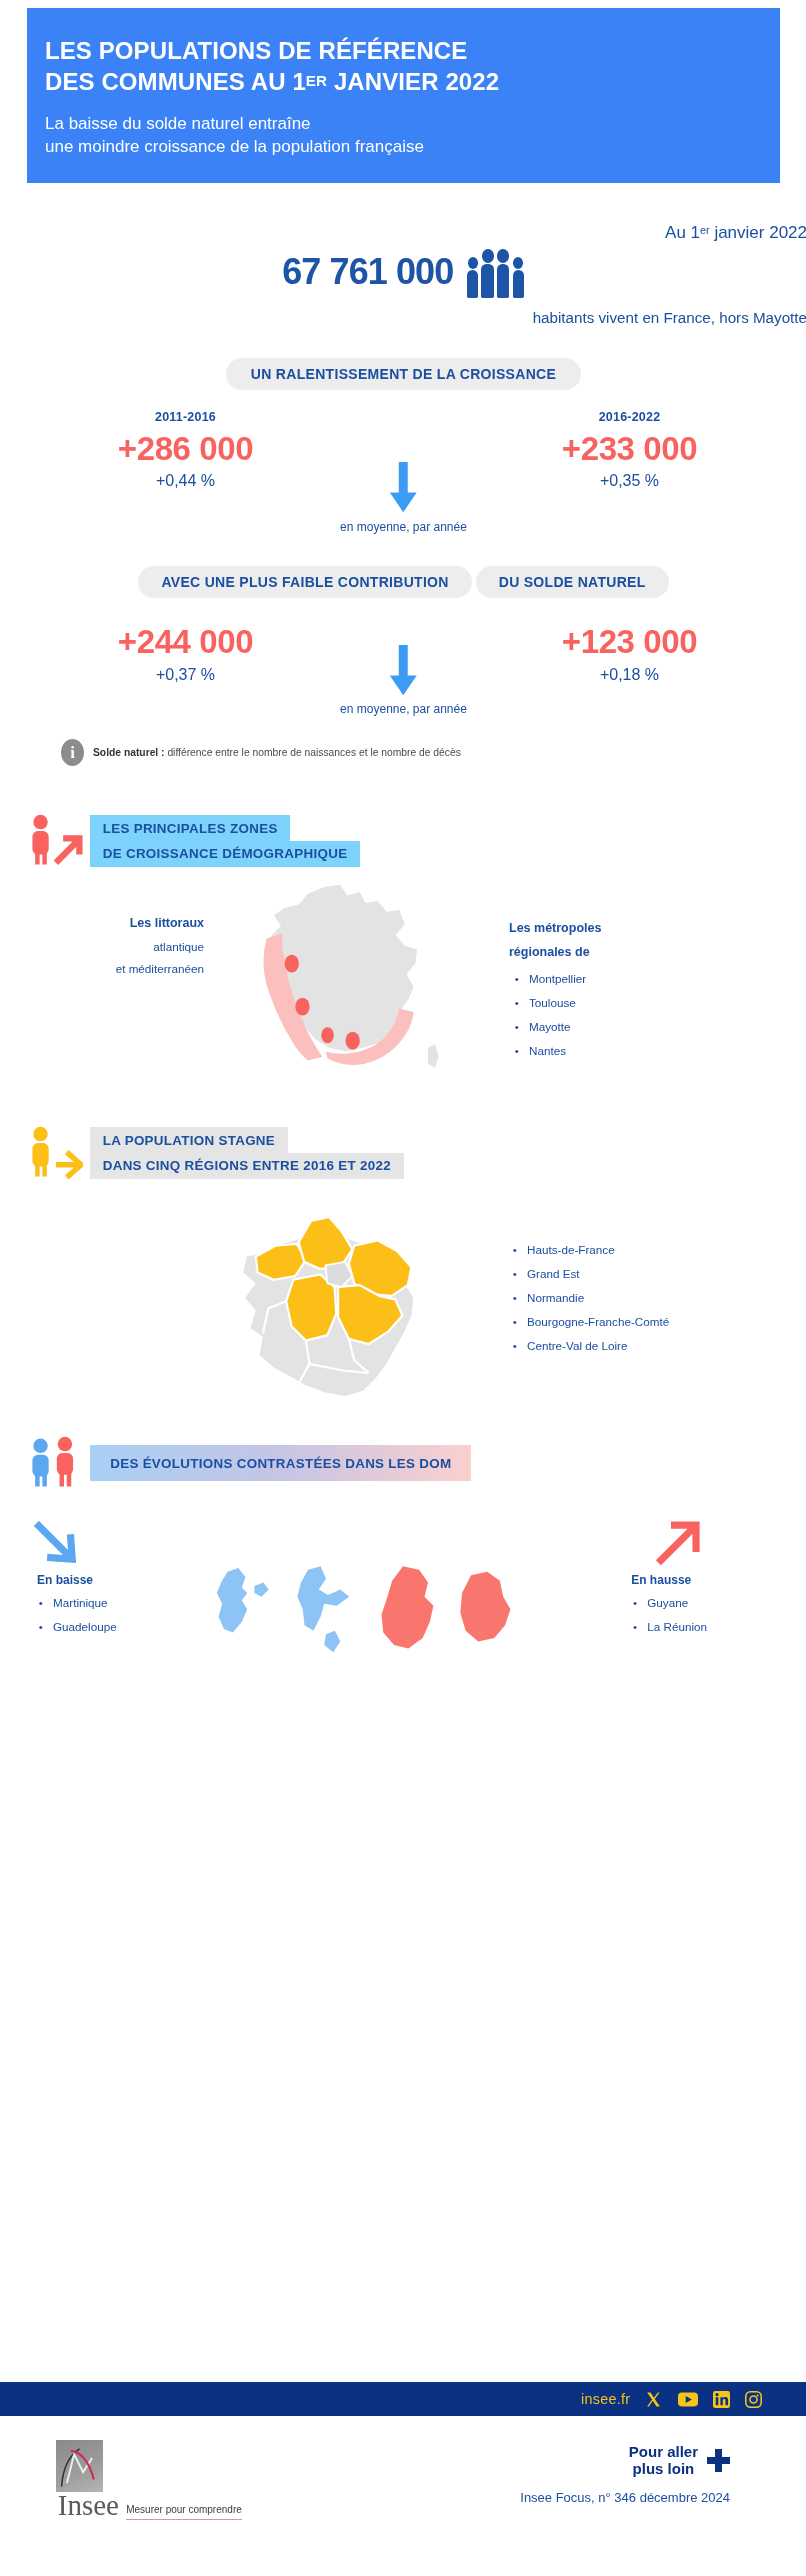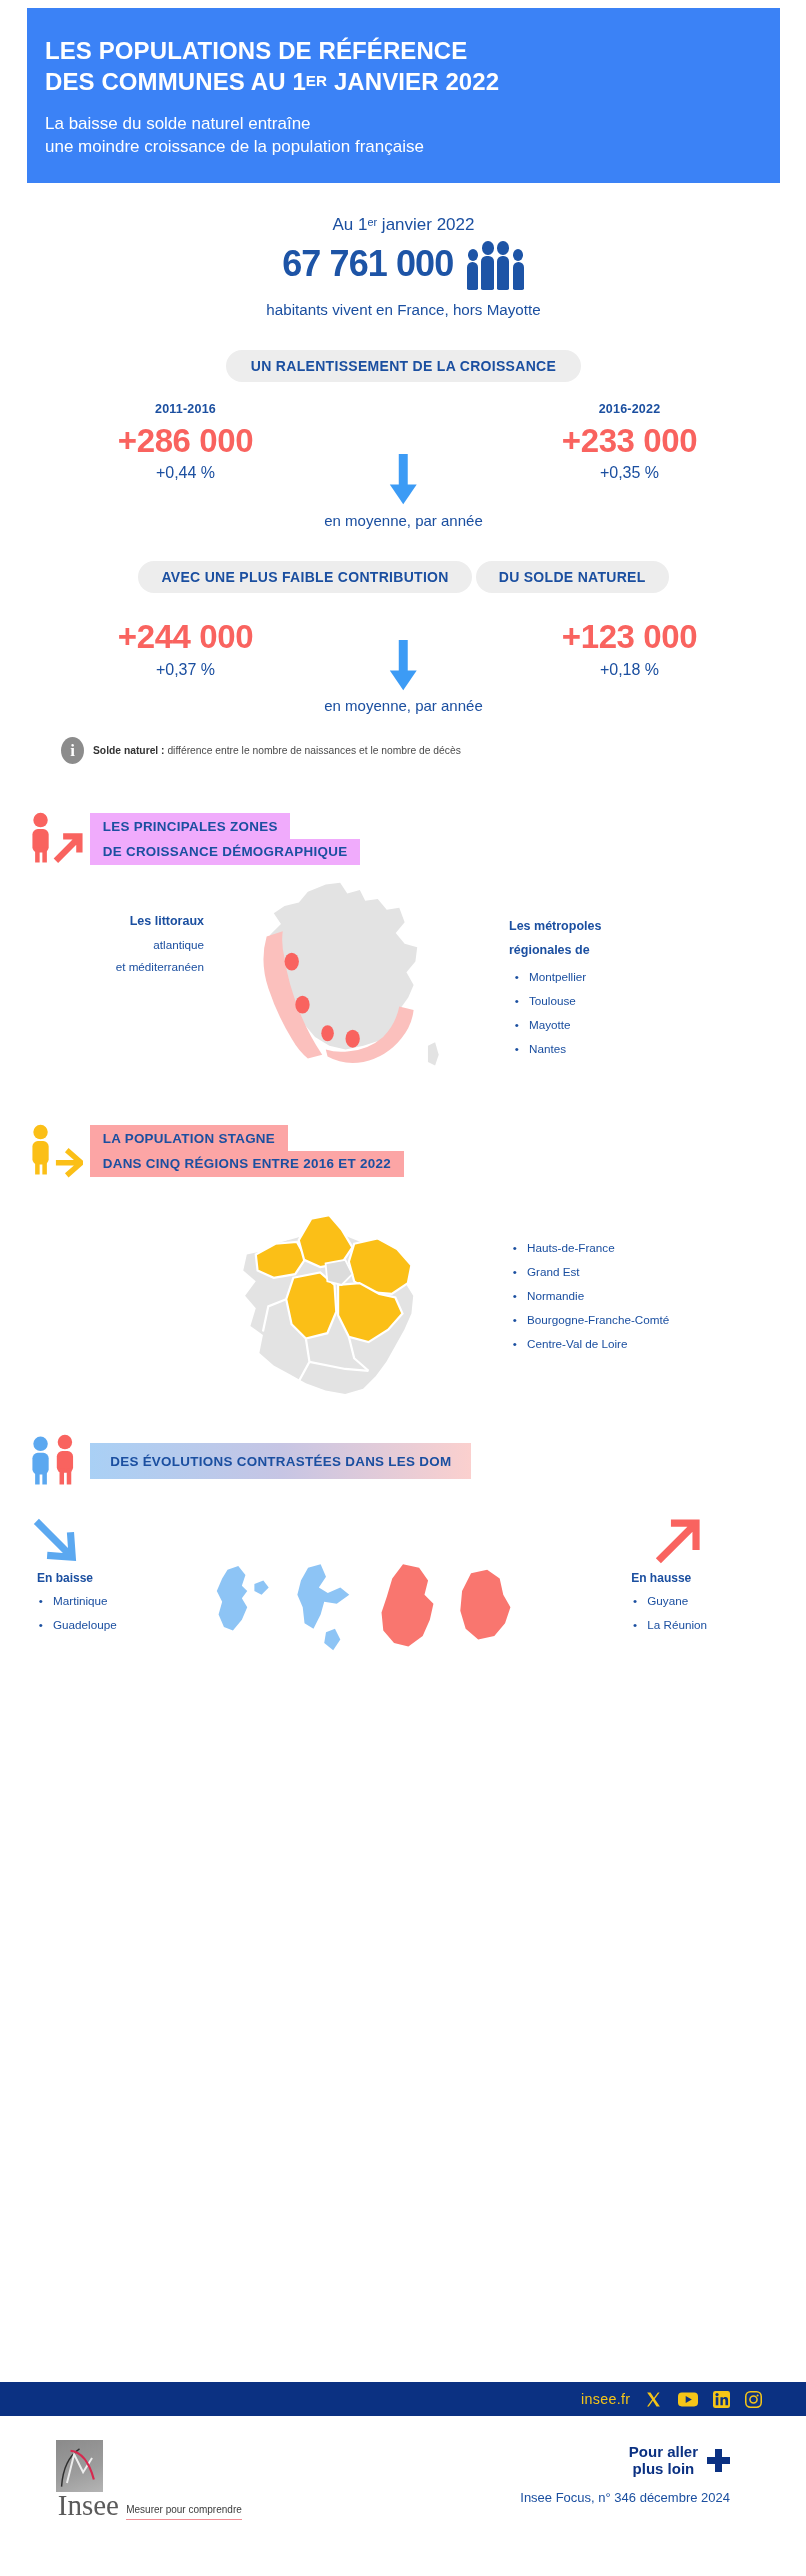--- a/index.html
+++ b/index.html
@@ -36,21 +36,21 @@
   .header h1 .sup { font-size: 15.2px; vertical-align: 4.5px; }
   .header h2 {
     color: #ffffff;
     font-size: 17px;
     font-weight: normal;
     line-height: 1.36;
     margin-top: 14.3px;
   }
 
   
-  .hero { text-align: center; margin-top: 32px; }
+  .hero { text-align: right; margin-top: 40px; }
   .hero .date {
     font-size: 17px;
     color: #1B4FA0;
     font-weight: normal;
   }
   .hero .date .sup { font-size: 10.8px; vertical-align: 4.5px; }
   .hero .bignum-row {
     display: flex;
     align-items: center;
     justify-content: center;
@@ -124,21 +124,21 @@
   }
   .compare .mid {
     display: flex;
     align-items: flex-start;
     justify-content: center;
     padding-top: 52px;
   }
   .arrow-down { display: block; }
   .caption-avg {
     text-align: center;
-    font-size: 15px;
+    font-size: 12px;
     color: #1B4FA0;
     margin-top: 5.4px;
   }
 
   
   .note {
     display: flex;
     align-items: center;
     gap: 9px;
     margin: 23px 0 0 61px;
@@ -168,22 +168,22 @@
   .banner-icon { flex: 0 0 auto; }
   .banner-text { display: flex; flex-direction: column; }
   .banner-line {
     font-size: 13.4px;
     font-weight: bold;
     letter-spacing: 0.3px;
     color: #1B4FA0;
     padding: 5.4px 12.5px;
     white-space: nowrap;
   }
-  .bg-pink { background: #f0abfc; }
-  .bg-yellow { background: #fca5a5; }
+  .bg-pink { background: #7dd3fc; }
+  .bg-yellow { background: #e5e5e5; }
   .banner-single {
     font-size: 13.4px;
     font-weight: bold;
     letter-spacing: 0.3px;
     color: #1B4FA0;
     padding: 10.8px 20px;
     background: linear-gradient(90deg, #A9D0F5 0%, #C6C5E4 50%, #FBD0CE 100%);
   }
 
   

